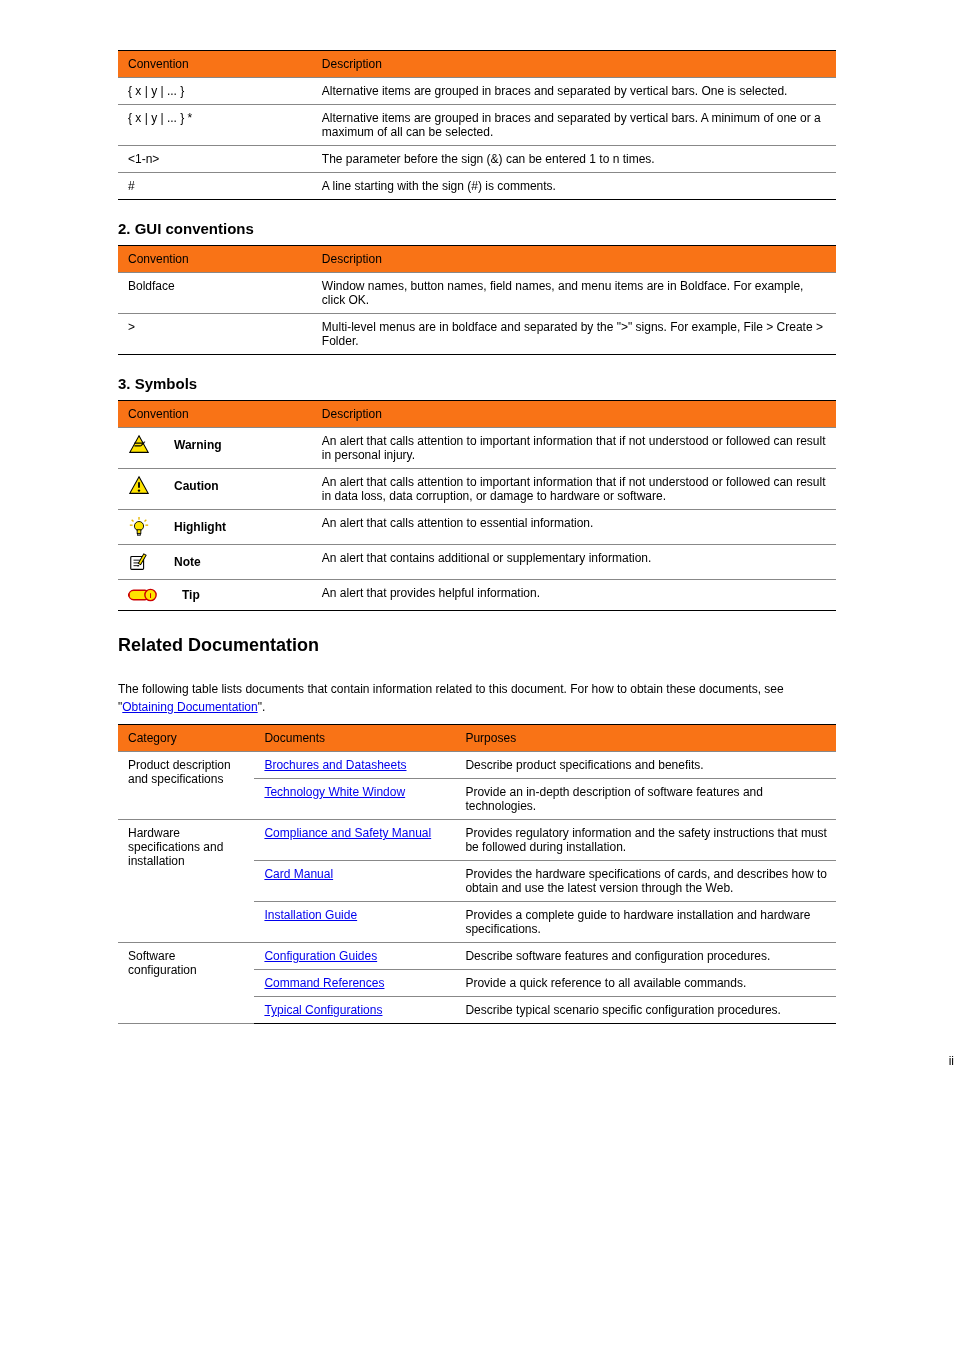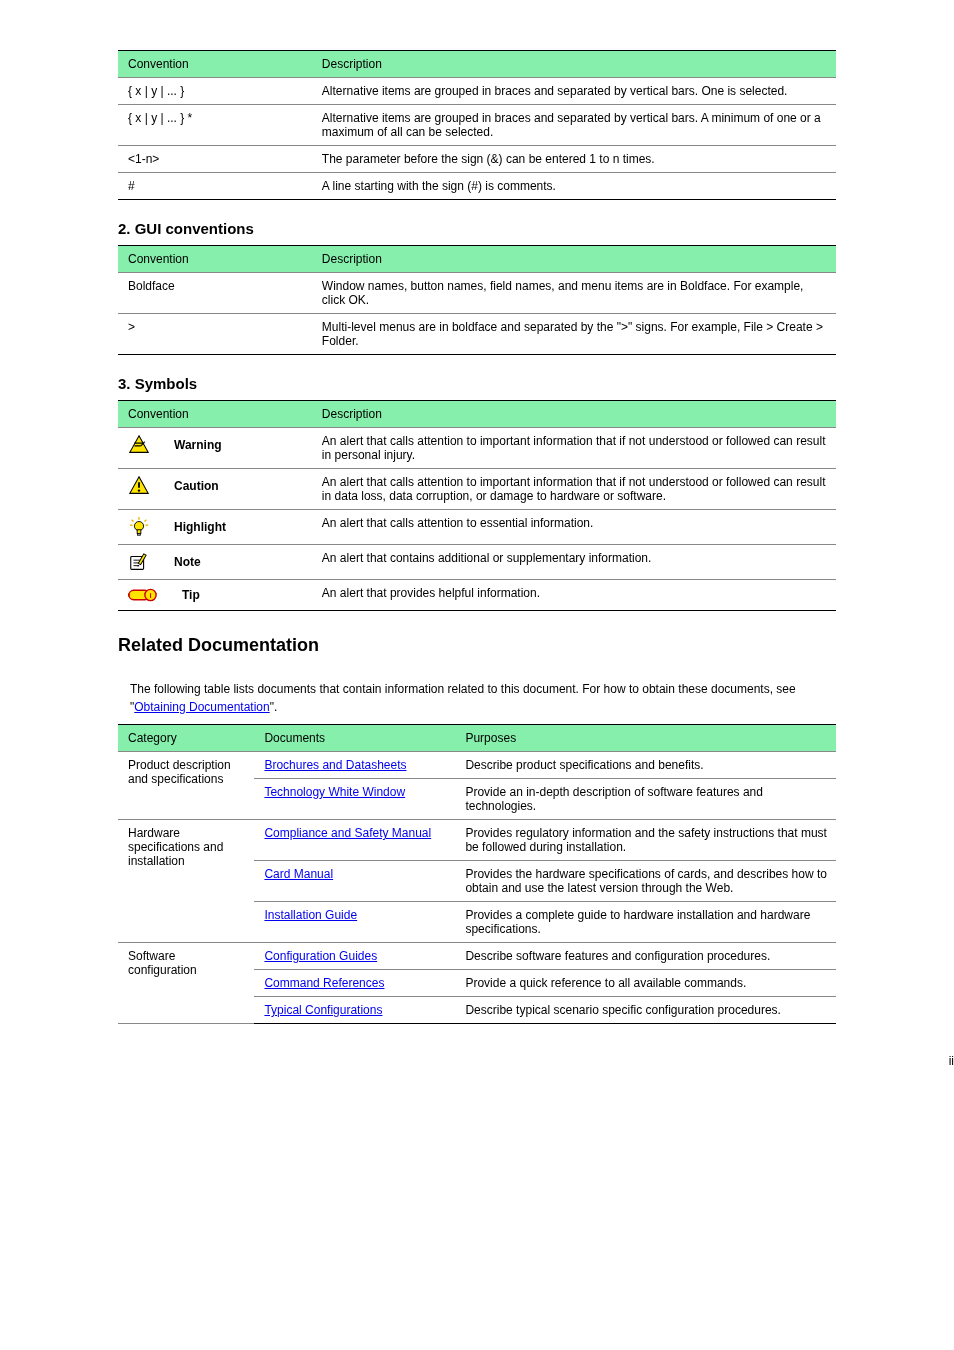--- a/index.html
+++ b/index.html
@@ -23,38 +23,38 @@
     border-collapse: collapse;
     margin-bottom: 18px;
   }
   th, td {
     text-align: left;
     vertical-align: top;
     padding: 6px 8px 6px 10px;
     font-size: 12px;
   }
   th {
-    background: #86efac;
+    background: #f97316;
     font-weight: normal;
     border-top: 1.5px solid #000;
     border-bottom: 1px solid #888;
   }
   td { border-bottom: 1px solid #888; }
   tr:last-child td { border-bottom: 1.5px solid #000; }
   .icon-cell { display: flex; align-items: center; gap: 24px; }
   .icon-cell .lbl { font-weight: bold; font-size: 12px; }
   .link { color: #0000ee; text-decoration: underline; }
   .footer { text-align: right; font-size: 12px; margin-top: 30px; color: #000; }
   svg.sym { width: 22px; height: 22px; flex-shrink: 0; }
   .col-conv-1 { width: 27%; }
   .col-gui-1 { width: 27%; }
   .col-sym-1 { width: 27%; }
   .col-rel-1 { width: 19%; }
   .col-rel-2 { width: 28%; }
-  .rel-para { font-size: 12px; line-height: 1.5; margin: 24px 0 8px 12px; }
+  .rel-para { font-size: 12px; line-height: 1.5; margin: 24px 0 8px 0; }
 </style>
 </head>
 <body>
 
 <div class="page">
 
   <table>
     <colgroup>
         <col class="col-conv-1">
         <col>

